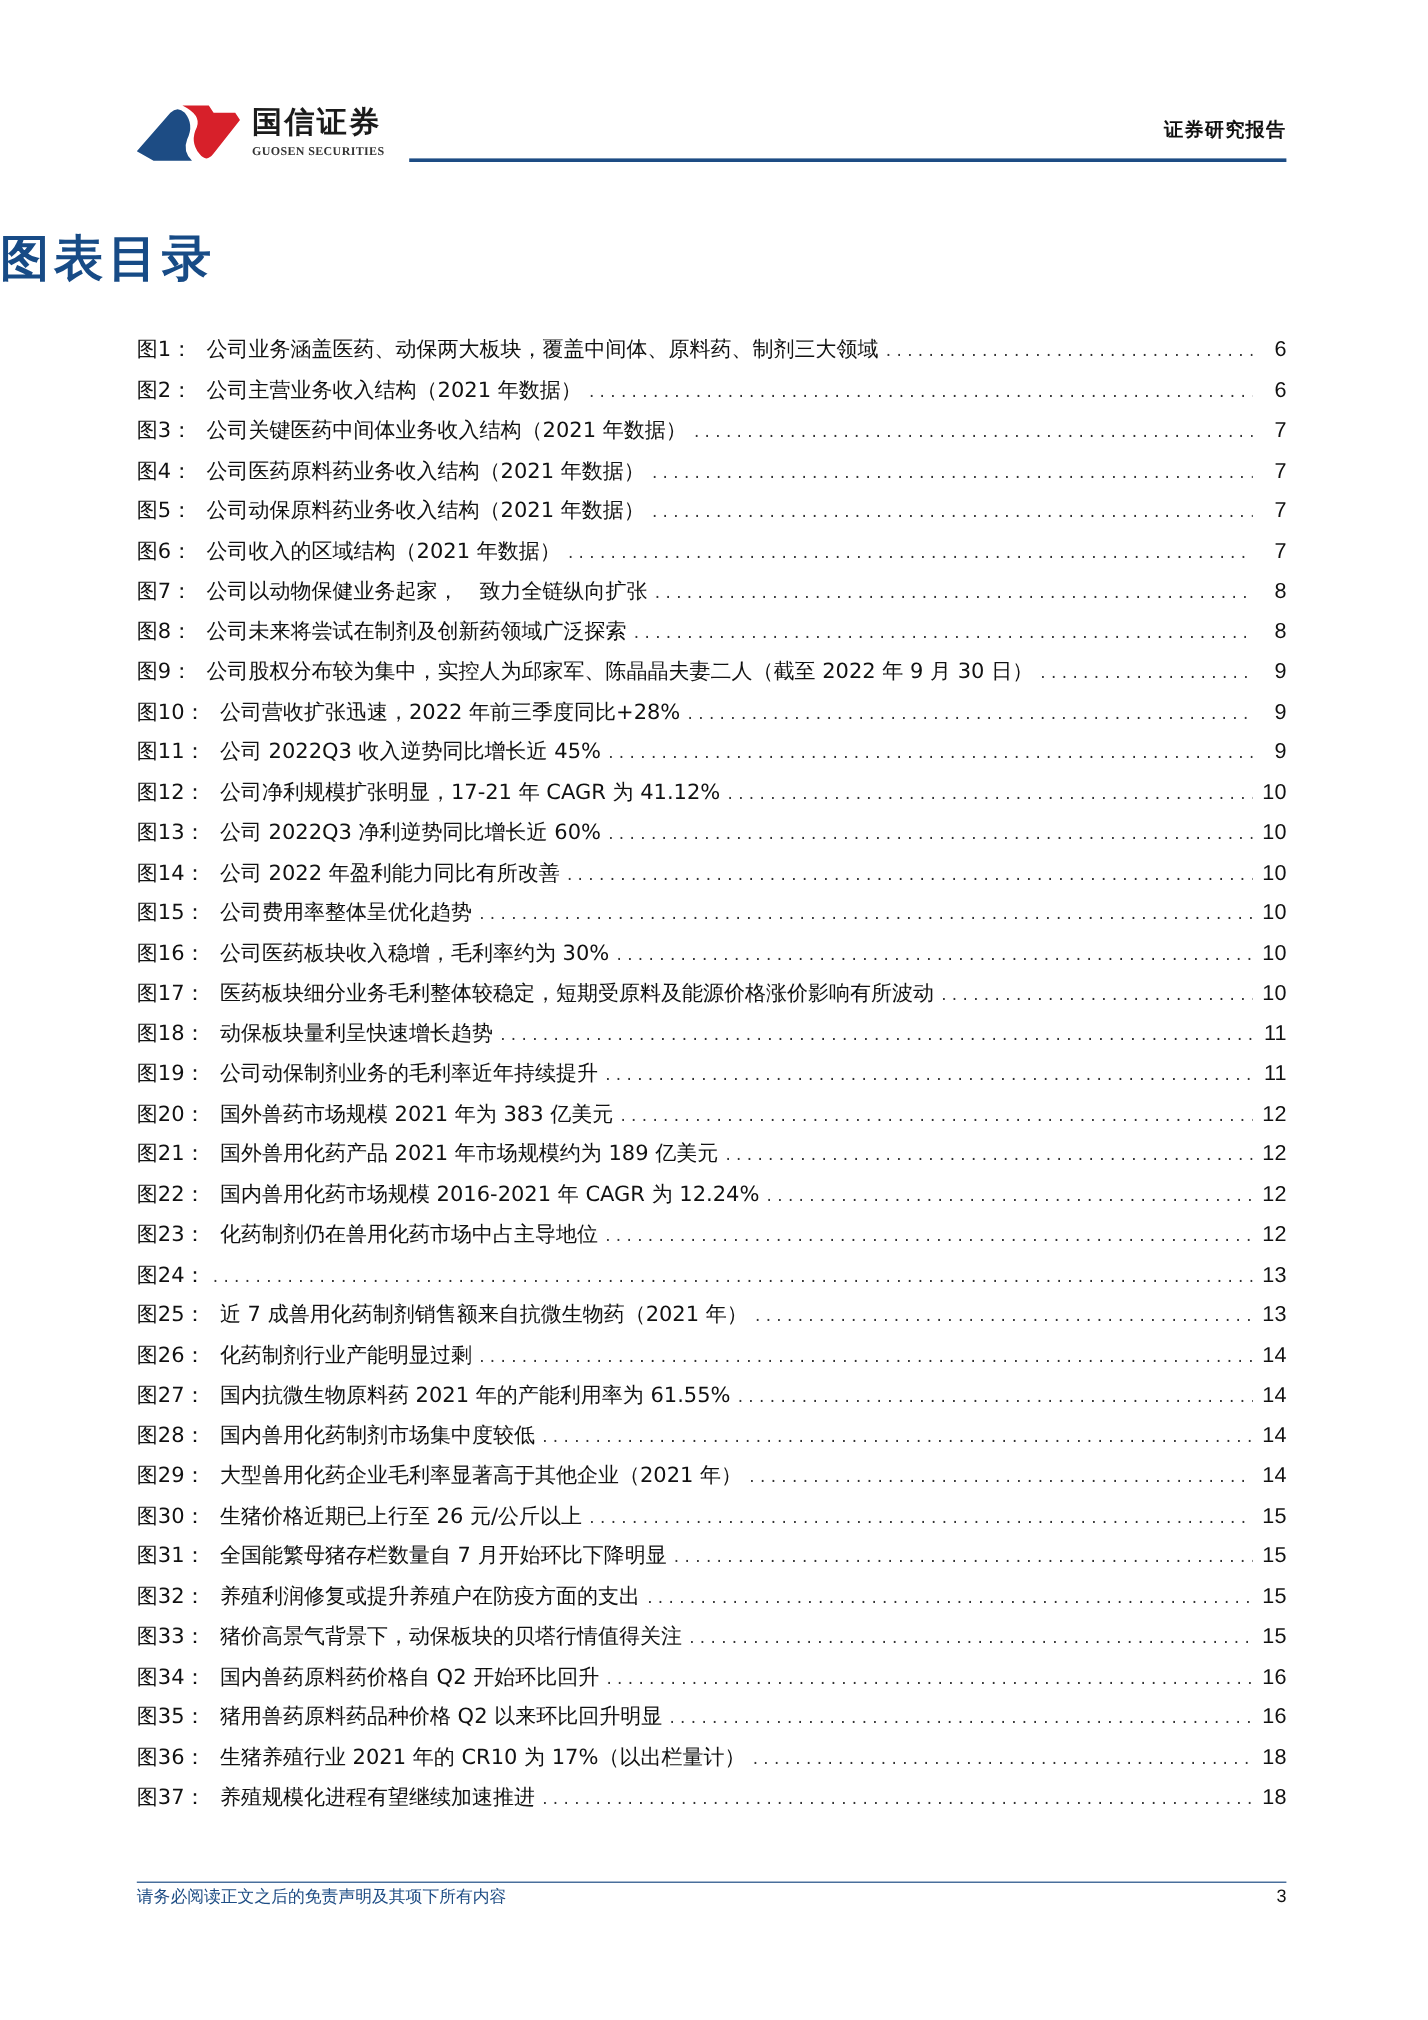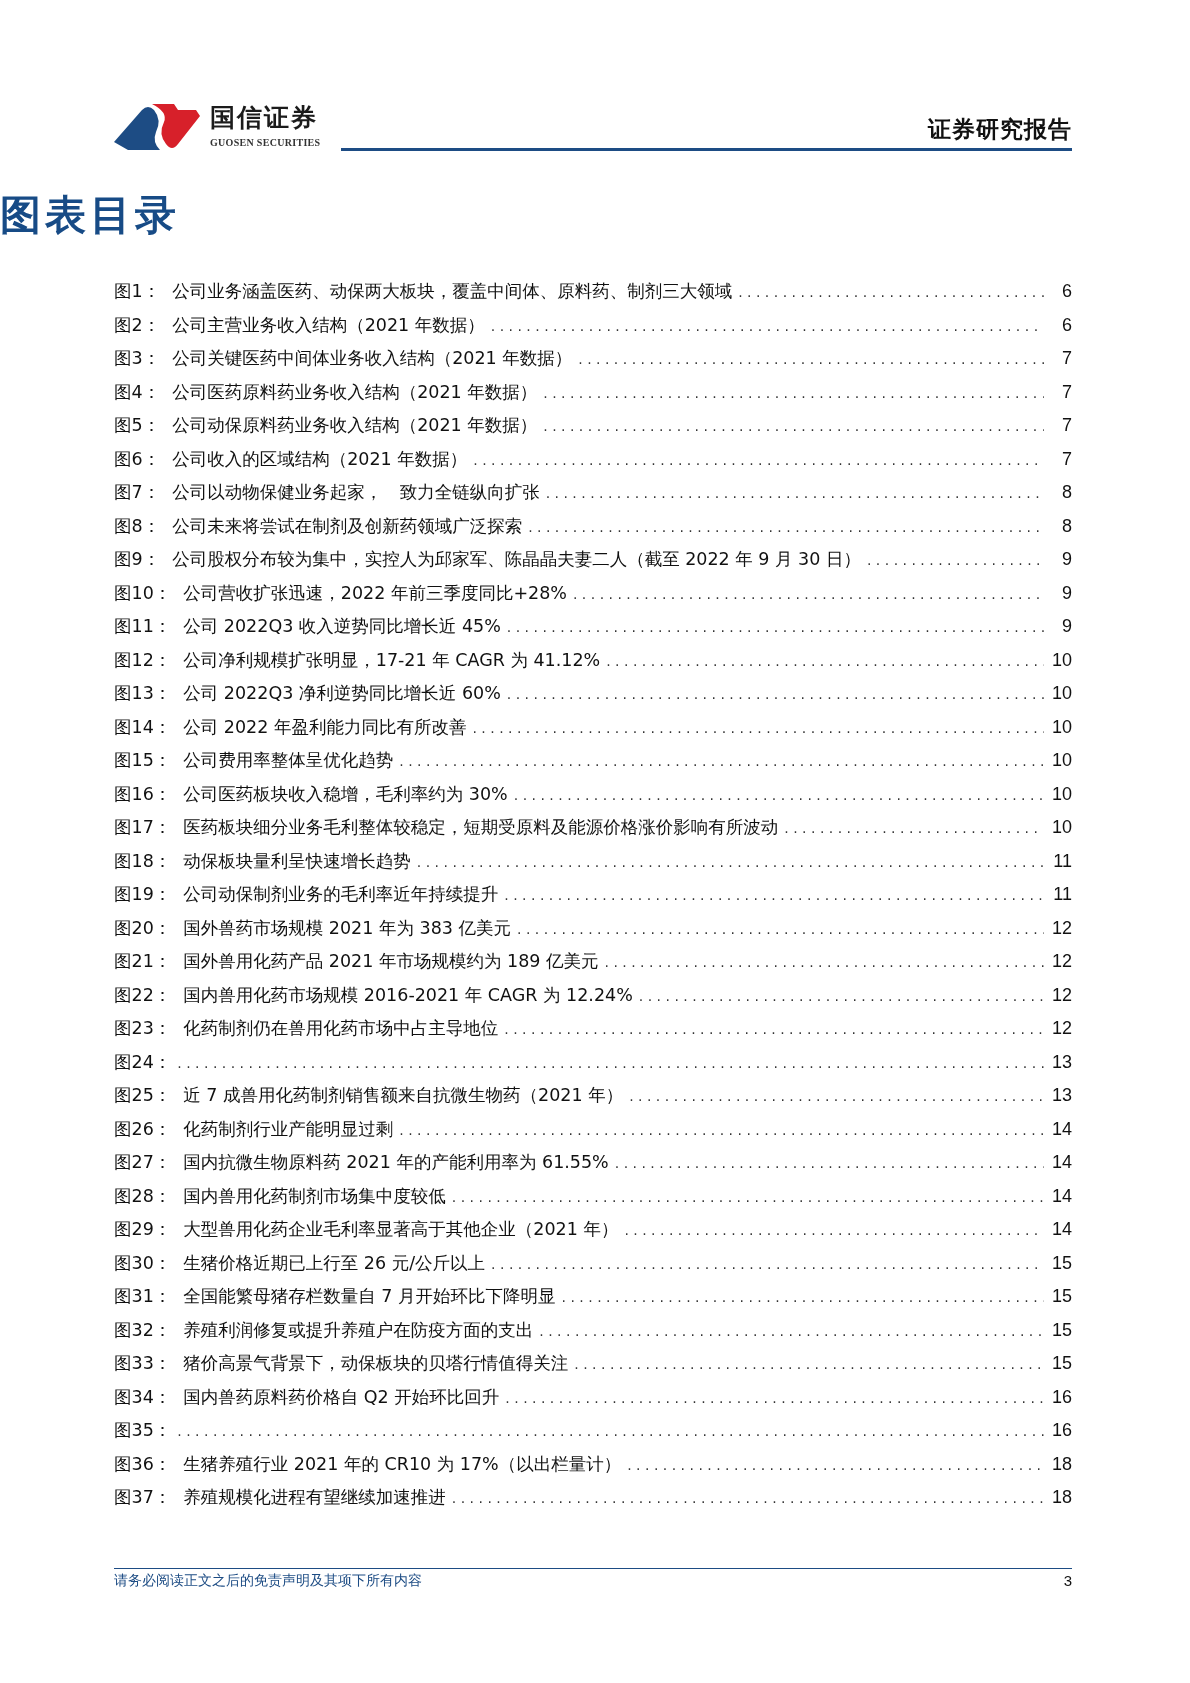--- a/index.html
+++ b/index.html
@@ -1,25 +1,25 @@
 <!DOCTYPE html>
 <html><head>
 <meta charset="utf-8">
 <style>
   html, body { margin: 0; padding: 0; background: #ffffff; }
   body { width: 1190px; height: 1683px; position: relative; overflow: hidden;
          font-family: "DejaVu Sans", "Liberation Sans", sans-serif; color: #111; }
-  .header { position: absolute; left: 0; top: 16px; width: 1190px; height: 140px; }
+  .header { position: absolute; left: 0; top: 0; width: 1190px; height: 140px; }
   .logo { position: absolute; left: 112px; top: 82px; width: 220px; height: 56px; }
   .logo svg { position: absolute; left: 0; top: 0; }
   .logo-cn { position: absolute; left: 98px; top: 3px; font-size: 25px; font-weight: bold;
              color: #1b1b1b; letter-spacing: 2px; font-family: "DejaVu Sans", sans-serif; }
   .logo-en { position: absolute; left: 98px; top: 39px; font-size: 10px; font-weight: bold;
              color: #333; letter-spacing: 0.3px; font-family: Liberation Serif, serif; }
-  .report-type { position: absolute; right: 118px; top: 98px; font-size: 23px; font-weight: bold;
+  .report-type { position: absolute; right: 118px; top: 98px; font-size: 16px; font-weight: bold;
                  color: #111; letter-spacing: 1px; }
   .header-rule { position: absolute; left: 341px; top: 132px; width: 731px; height: 3px; background: #1d4c84; }
   .page-title { position: absolute; left: 0; top: 188px; width: 1190px; text-align: left;
                 font-size: 41px; font-weight: bold; color: #174b86; letter-spacing: 4px; }
   .toc { position: absolute; left: 114px; top: 279px; width: 958px; }
   .toc-row { display: flex; align-items: baseline; height: 33.5px; font-size: 17.5px; color: #111; }
   .toc-num { flex: none; white-space: nowrap; }
   .toc-text { flex: none; white-space: nowrap; margin-left: 12px; text-align: center; }
   .toc-leader { flex: 1 1 auto; overflow: hidden; white-space: nowrap; margin: 0 6px;
                 color: #333; letter-spacing: 5px; font-size: 14px; }
@@ -248,20 +248,21 @@
       <span class="toc-page">15</span>
     </div>
     <div class="toc-row">
       <span class="toc-num">图34：</span>
       <span class="toc-text">国内兽药原料药价格自 Q2 开始环比回升</span>
       <span class="toc-leader"></span>
       <span class="toc-page">16</span>
     </div>
     <div class="toc-row">
       <span class="toc-num">图35：</span>
+      <span class="toc-text">猪用兽药原料药品种价格 Q2 以来环比回升明显</span>
       <span class="toc-leader"></span>
       <span class="toc-page">16</span>
     </div>
     <div class="toc-row">
       <span class="toc-num">图36：</span>
       <span class="toc-text">生猪养殖行业 2021 年的 CR10 为 17%（以出栏量计）</span>
       <span class="toc-leader"></span>
       <span class="toc-page">18</span>
     </div>
     <div class="toc-row">

